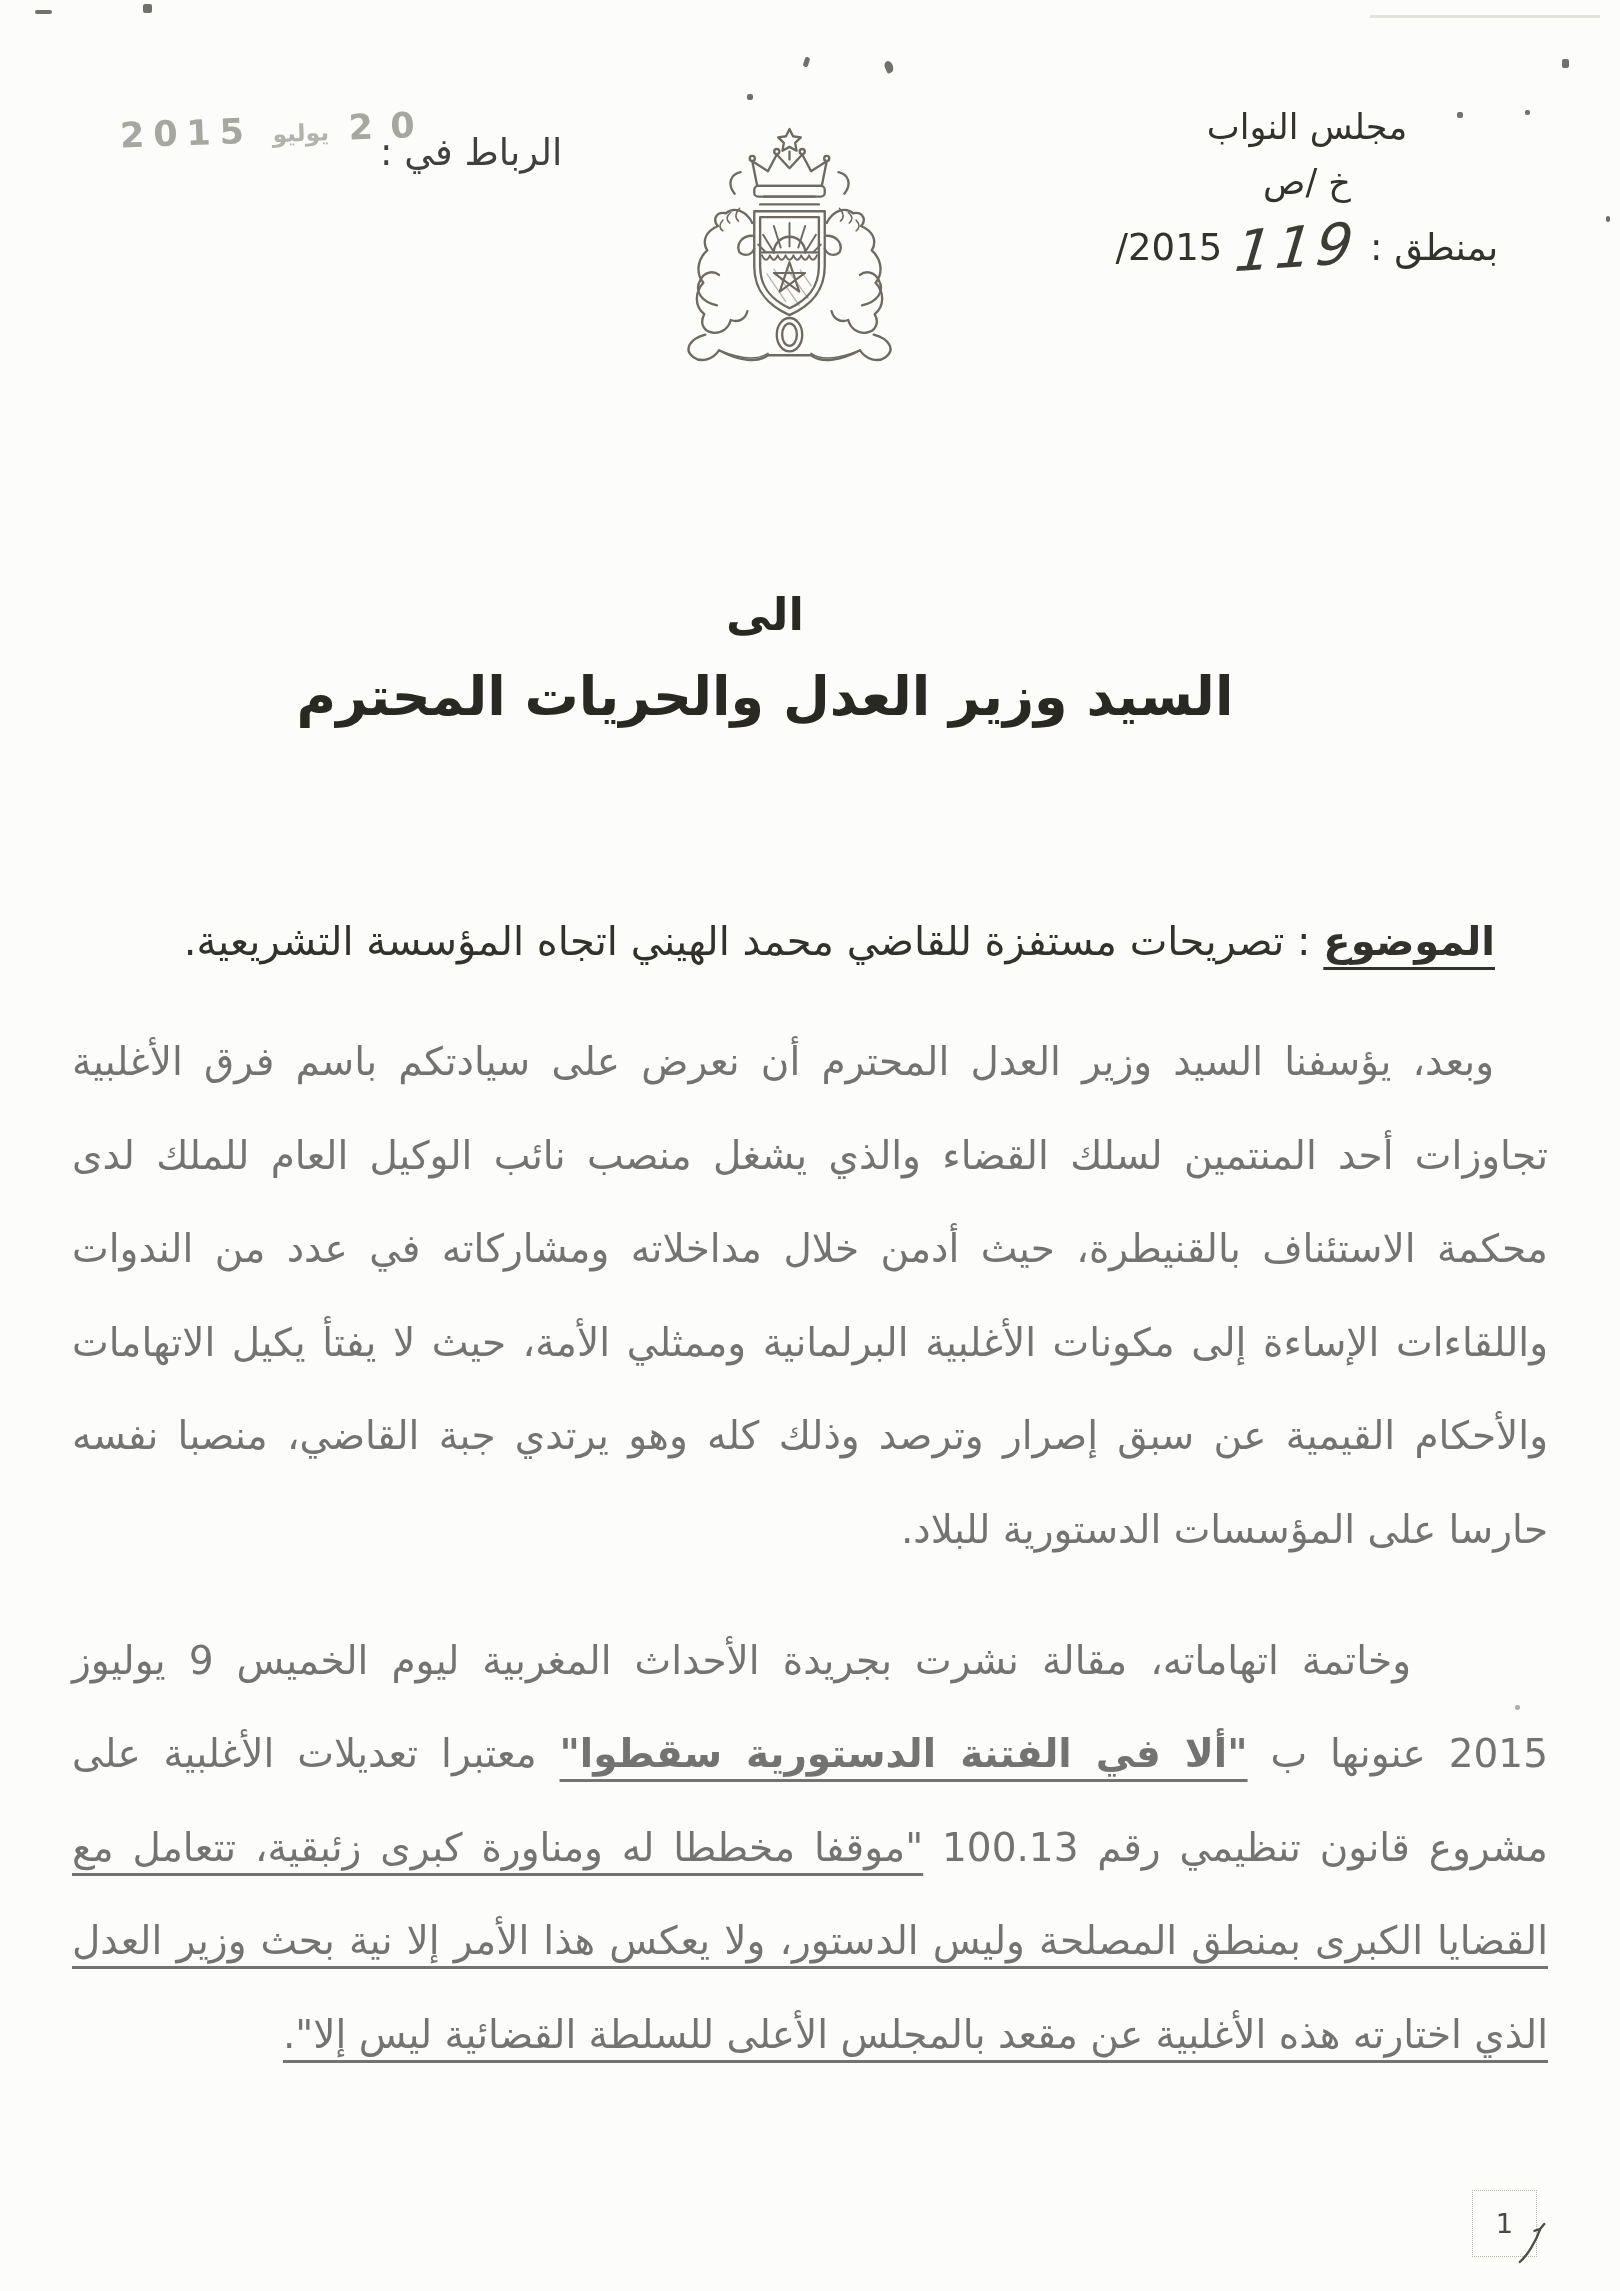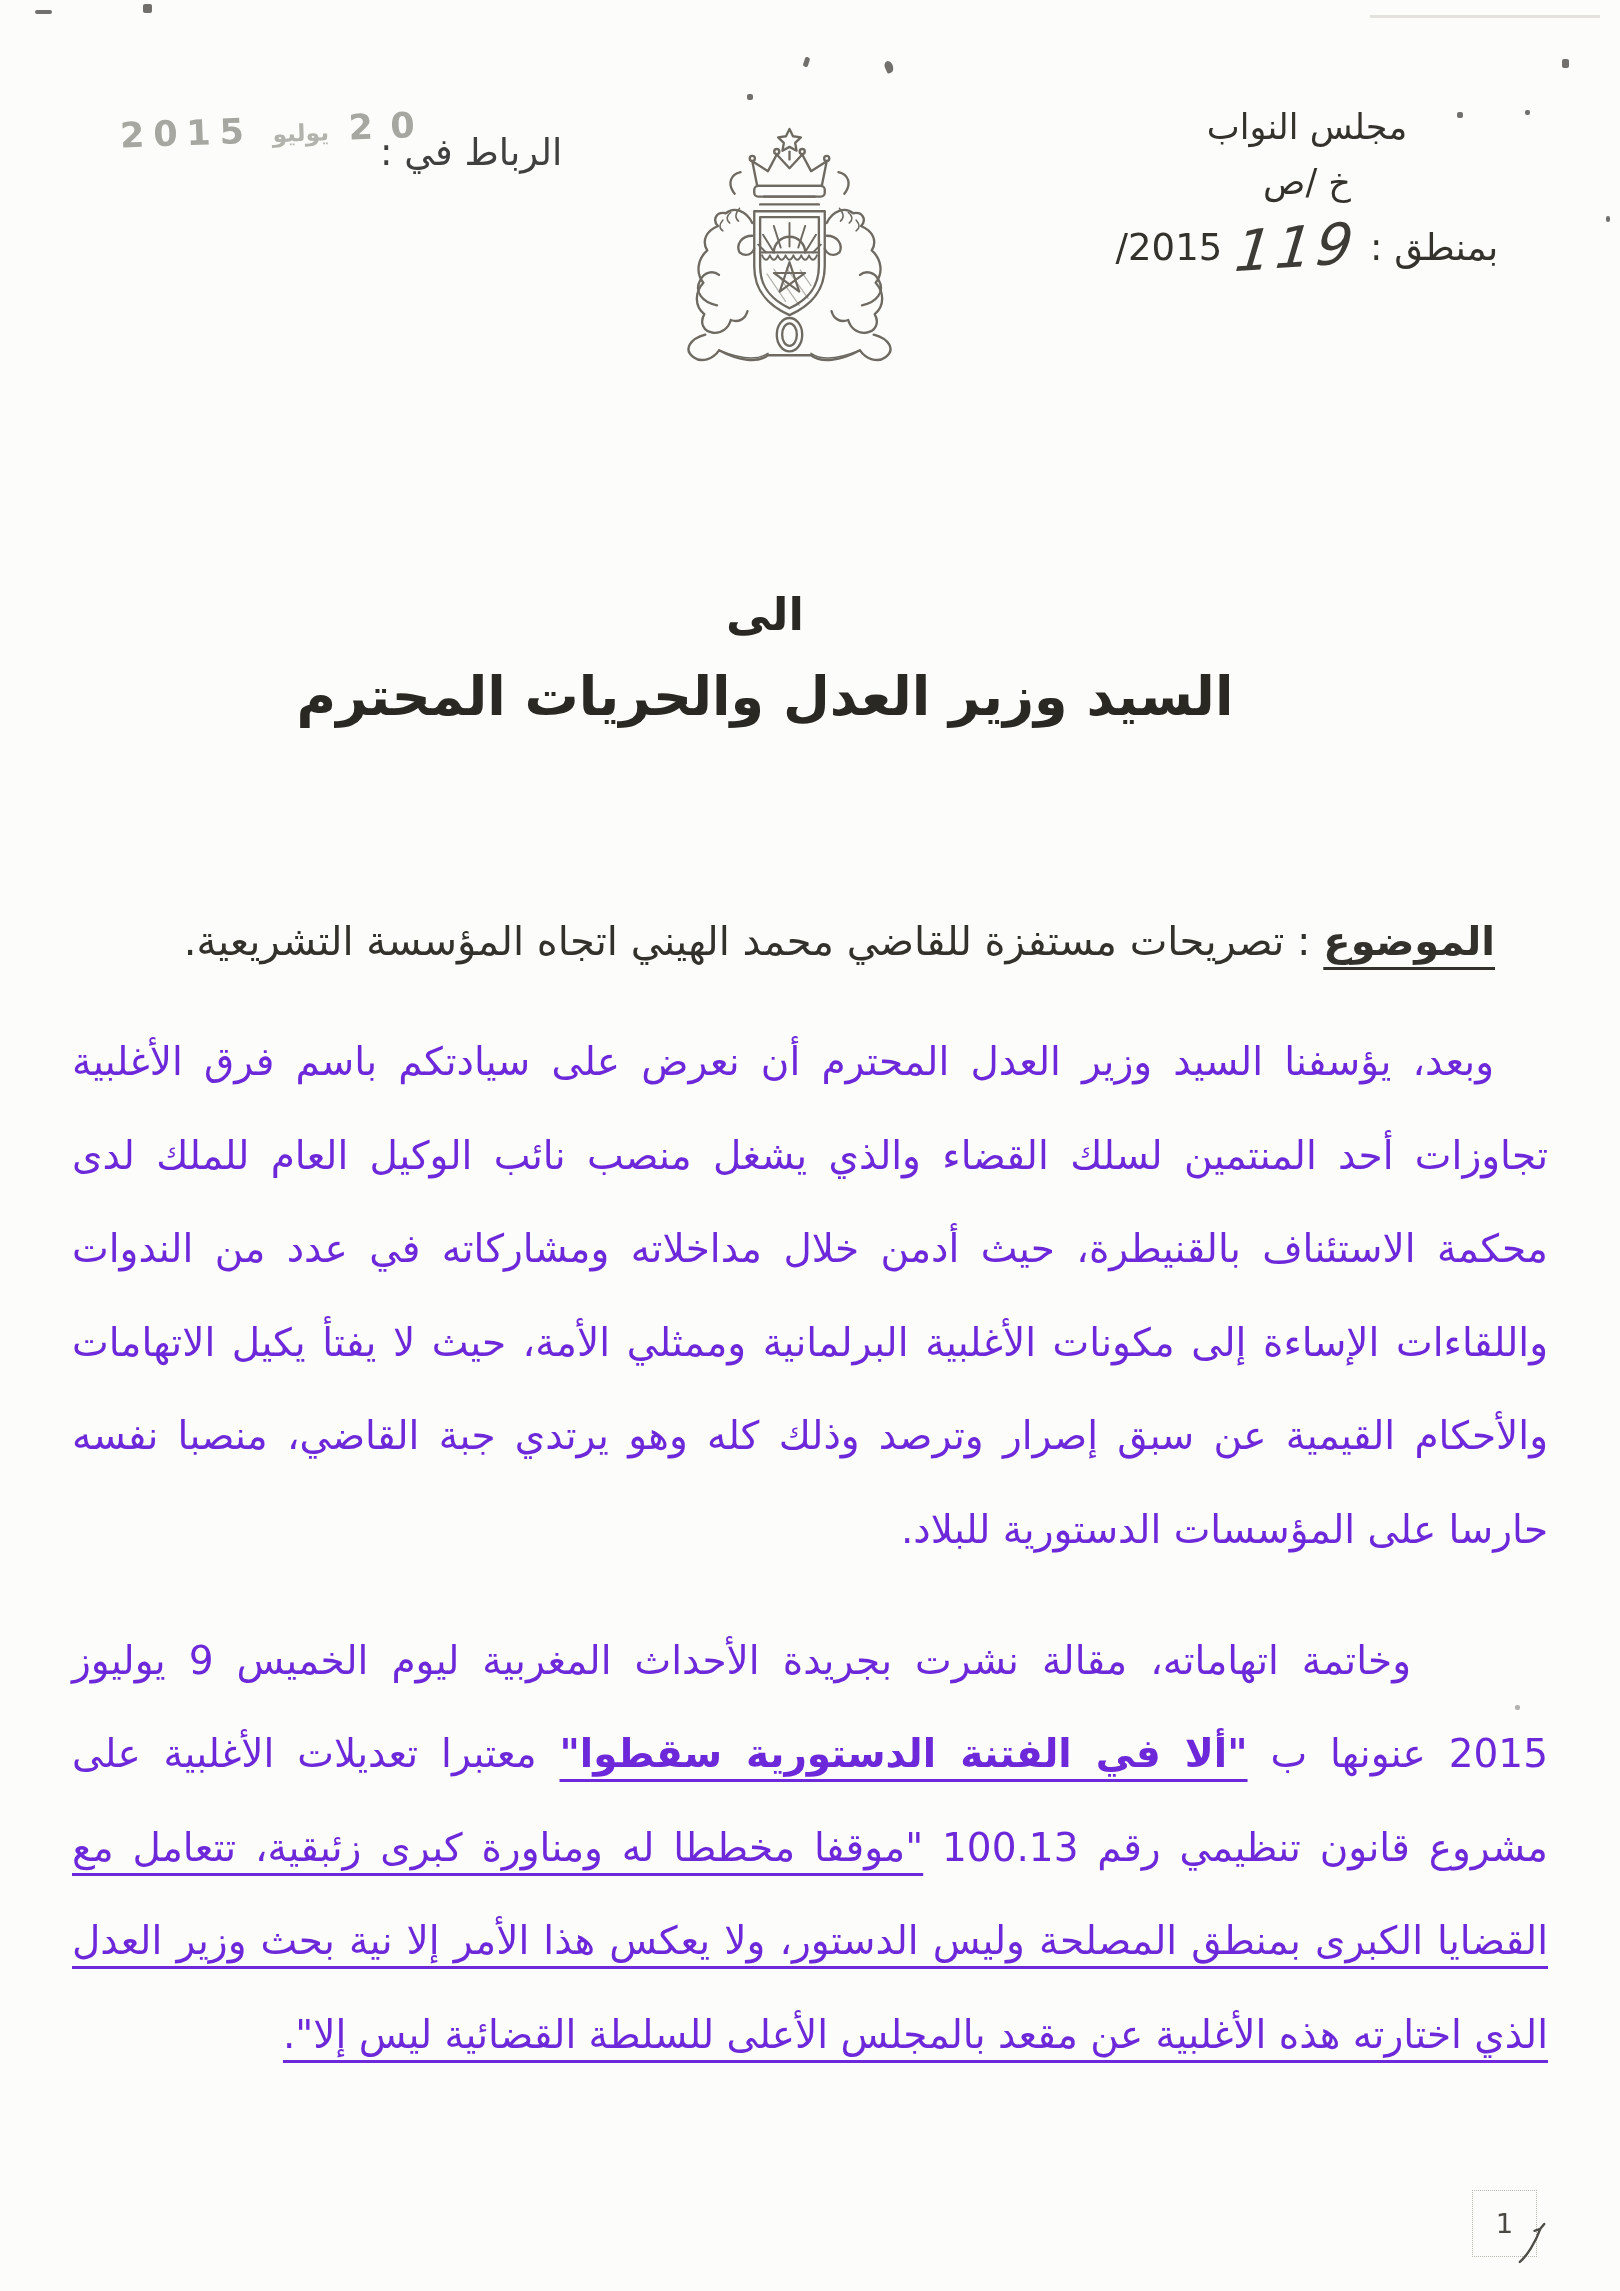--- a/index.html
+++ b/index.html
@@ -67,21 +67,21 @@
   .subject{
     position:absolute;top:878px;right:125px;left:147px;
     direction:rtl;font-size:40px;color:#33312b;margin-top:40px;
   }
   .u{text-decoration:underline;text-decoration-thickness:2.5px;text-underline-offset:11.8px;}
   .b{font-weight:bold;}
   
   .bodytext{
     position:absolute;top:1015px;right:72px;left:72px;
     direction:rtl;text-align:justify;
-    font-size:39px;line-height:2.4;color:#6d28d9;
+    font-size:39px;line-height:2.4;color:#737373;
   }
   .bodytext p{margin:0;}
   .p1{text-indent:54px;margin-bottom:37px !important;}
   .p2{text-indent:137px;}
   
   .pagebox{
     position:absolute;left:1472px;top:2190px;width:63px;height:65px;
     border:1px dotted #b7b7b0;
     display:flex;align-items:center;justify-content:center;
     font-size:27.4px;color:#4a4842;

